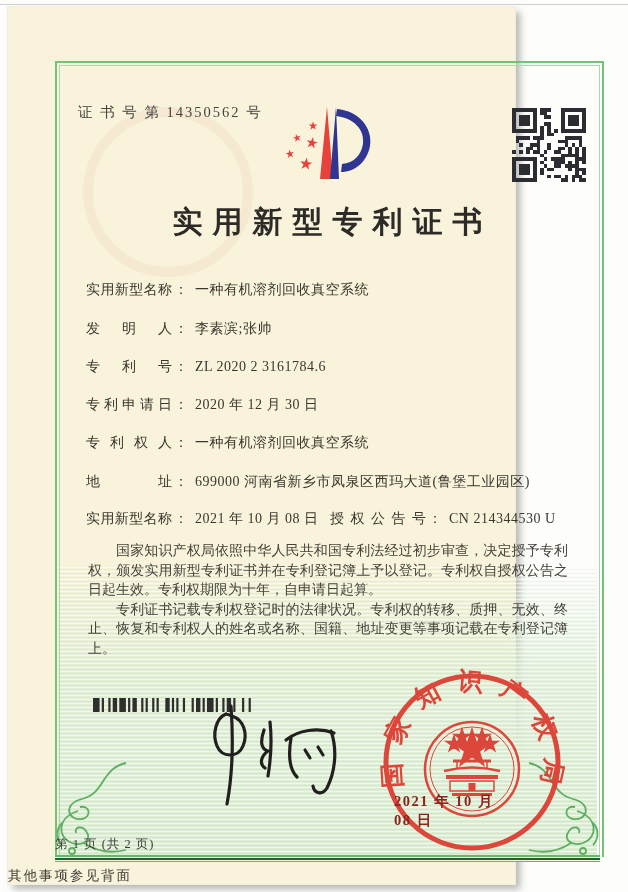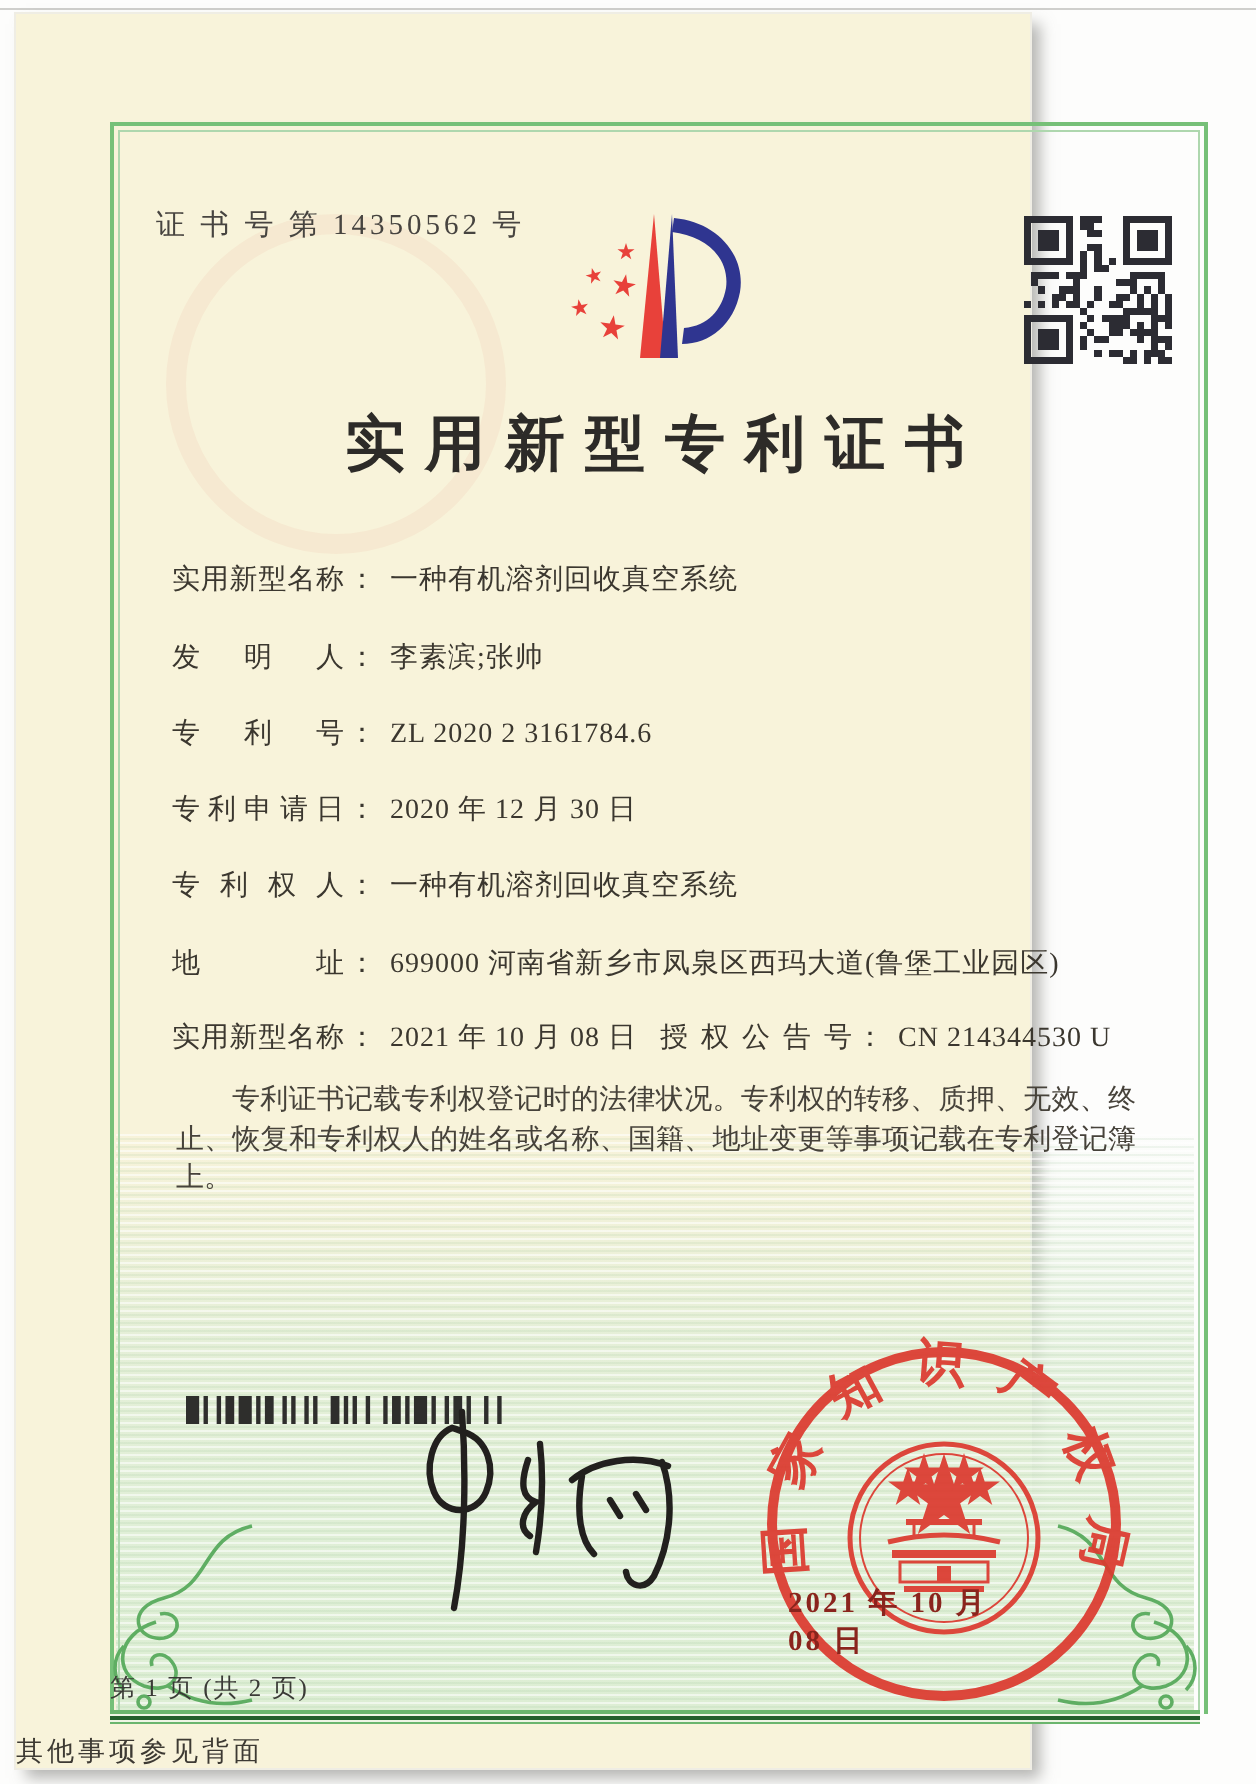--- a/index.html
+++ b/index.html
@@ -340,20 +340,21 @@
     </div>
 
     <div class="row" style="top:503px">
       <span class="flabel">实用新型名称</span><span class="fcolon">：</span><span class="fvalue">2021 年 10 月 08 日</span>
       <span class="grant2">
         <span class="flabel">授权公告号</span><span class="fcolon">：</span><span class="fvalue">CN 214344530 U</span>
       </span>
     </div>
 
     <div class="paras">
+      <p>国家知识产权局依照中华人民共和国专利法经过初步审查，决定授予专利权，颁发实用新型专利证书并在专利登记簿上予以登记。专利权自授权公告之日起生效。专利权期限为十年，自申请日起算。</p>
       <p>专利证书记载专利权登记时的法律状况。专利权的转移、质押、无效、终止、恢复和专利权人的姓名或名称、国籍、地址变更等事项记载在专利登记簿上。</p>
     </div>
 
     <svg class="barcode" id="barcode" viewBox="0 0 160 14">
         <rect x="0.00" y="0" width="6.58" height="14" fill="#2e2e2c"></rect>
         <rect x="8.77" y="0" width="2.19" height="14" fill="#2e2e2c"></rect>
         <rect x="15.34" y="0" width="2.19" height="14" fill="#2e2e2c"></rect>
         <rect x="19.73" y="0" width="4.38" height="14" fill="#2e2e2c"></rect>
         <rect x="26.30" y="0" width="6.58" height="14" fill="#2e2e2c"></rect>
         <rect x="35.07" y="0" width="2.19" height="14" fill="#2e2e2c"></rect>

